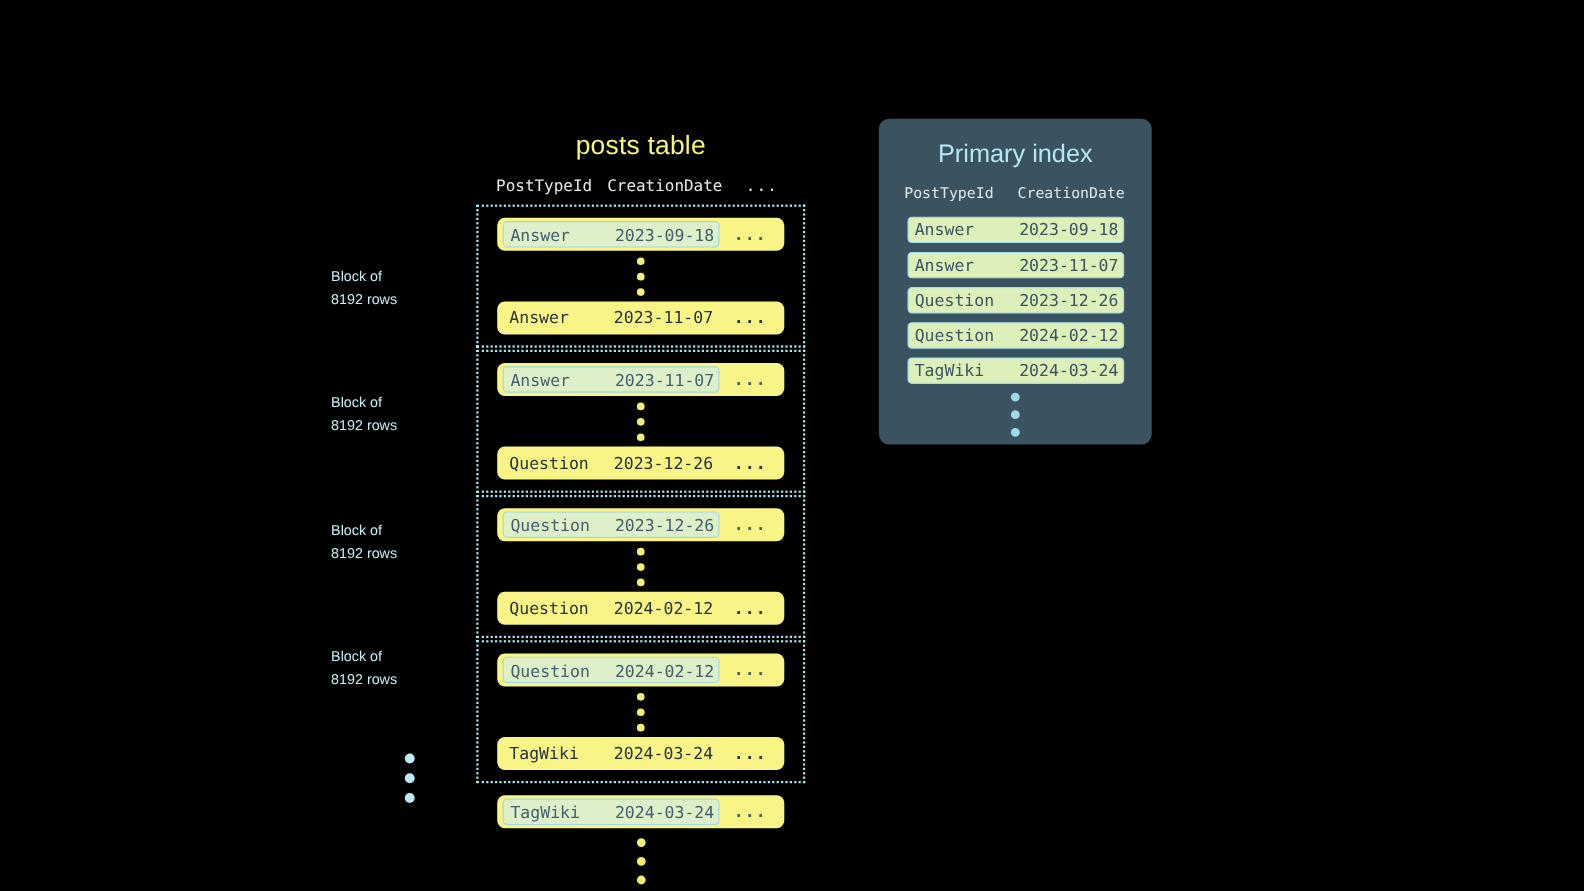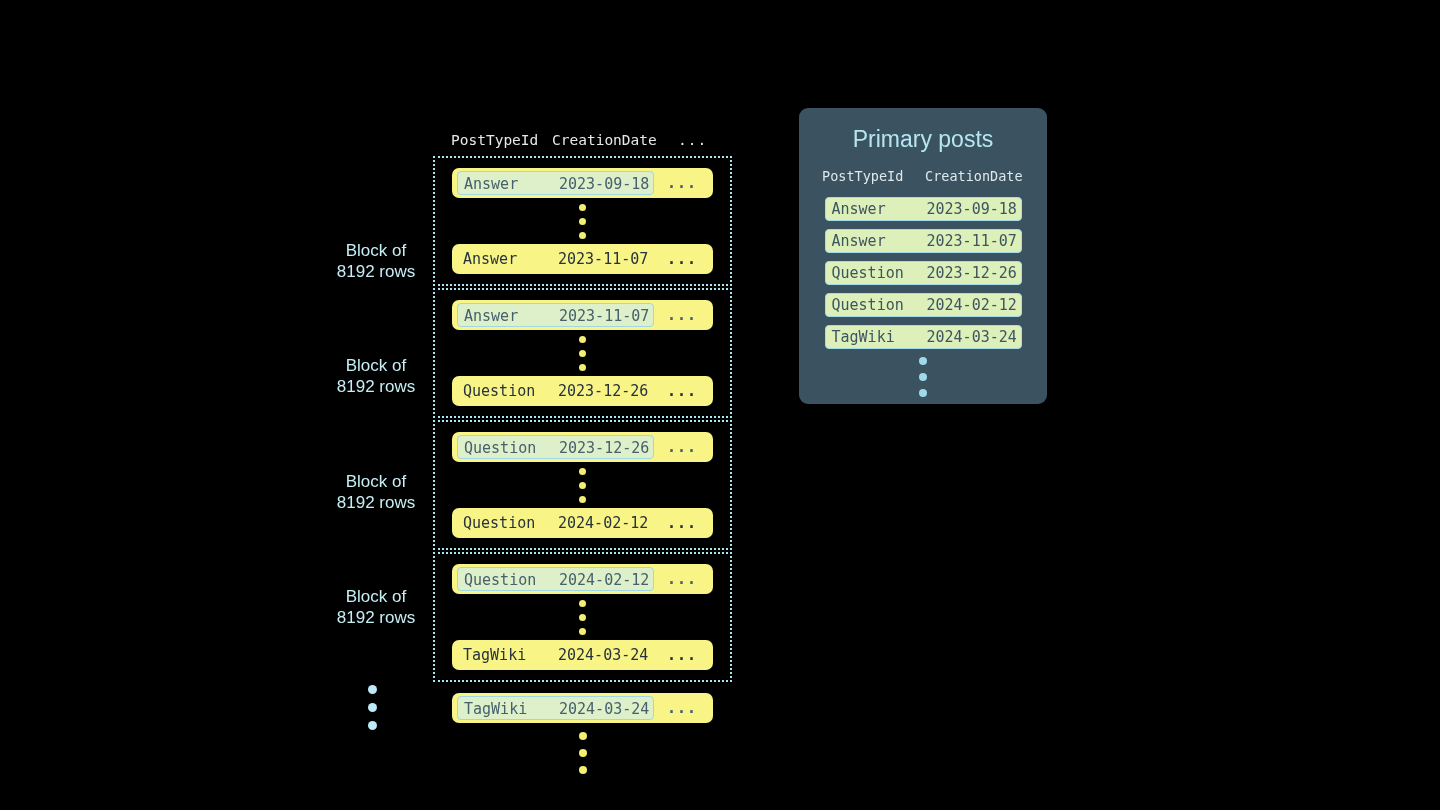--- a/index.html
+++ b/index.html
@@ -137,23 +137,23 @@
     width: 8px;
     height: 8px;
     border-radius: 50%;
     background: #f3ef72;
   }
 
   
   .block-label {
     position: absolute;
     width: 150px;
-    text-align: center;
+    text-align: left;
     color: #c6eef5;
-    font-size: 17px;
+    font-size: 13px;
     line-height: 21px;
     font-family: "Liberation Sans", sans-serif;
     left: 301px;
   }
 
   #left-dots {
     position: absolute;
     left: 368px;
     top: 685px;
     display: flex;
@@ -252,20 +252,21 @@
 </div>
 
 <div id="left-dots">
   <span></span>
   <span></span>
   <span></span>
 </div>
 
 <div id="posts-table">
 
+  <div id="posts-title">posts table</div>
 
   <div id="posts-header">
     <span class="h-type">PostTypeId</span>
     <span class="h-date">CreationDate</span>
     <span class="h-more">...</span>
   </div>
 
   <div class="block">
     <div class="row-pill highlight">
       <div class="row-inner">
@@ -363,21 +364,21 @@
   </div>
 
   <div id="trailing-dots">
     <span></span>
     <span></span>
     <span></span>
   </div>
 </div>
 
 <div id="primary-index">
-  <div id="index-title">Primary posts</div>
+  <div id="index-title">Primary index</div>
 
   <div id="index-header">
     <span class="ih-type">PostTypeId</span>
     <span class="ih-date">CreationDate</span>
   </div>
 
   <div class="index-rows">
     <div class="index-pill">
       <span class="cell c-type">Answer</span>
       <span class="cell c-date">2023-09-18</span>

